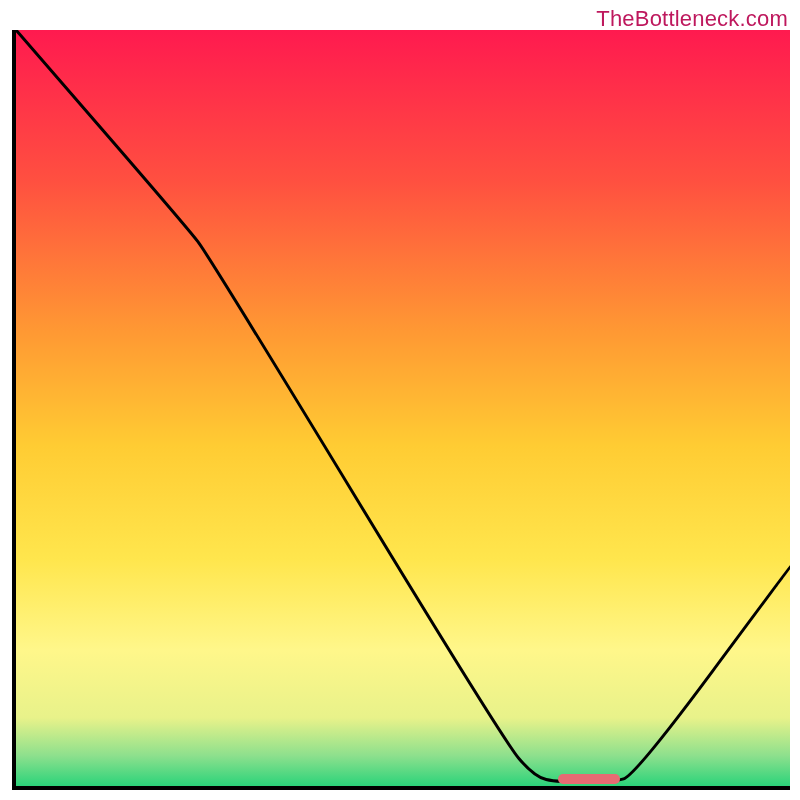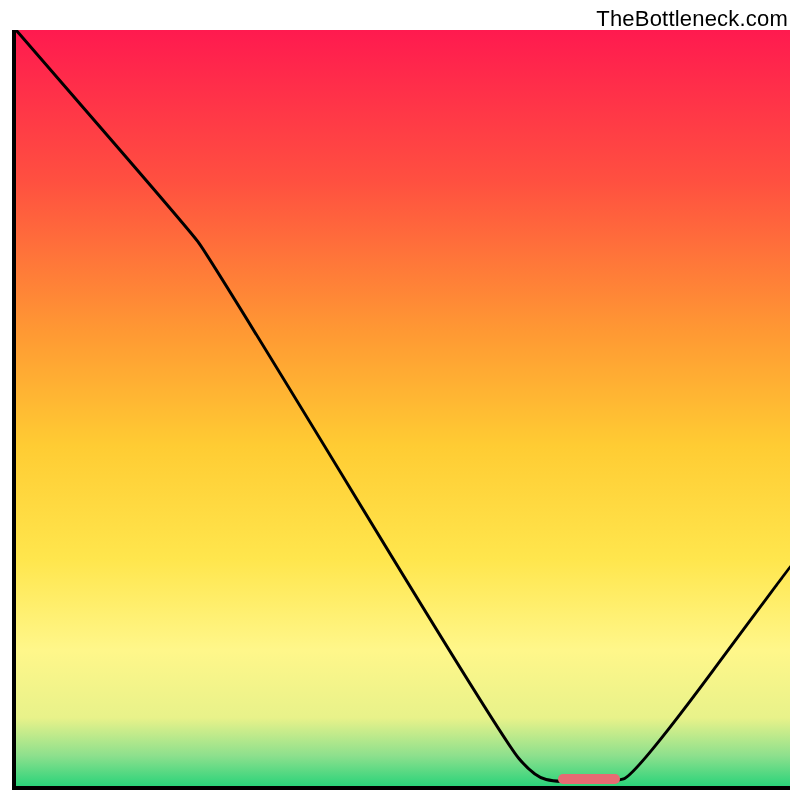--- a/index.html
+++ b/index.html
@@ -8,21 +8,21 @@
     width: 800px;
     height: 800px;
     overflow: hidden;
     font-family: Arial, sans-serif;
     background: #ffffff;
   }
   .watermark {
     position: absolute;
     top: 6px;
     right: 12px;
-    color: #000000;
+    color: #be185d;
     font-size: 22px;
     font-weight: 500;
     z-index: 10;
     letter-spacing: 0.2px;
   }
   .plot-area {
     position: absolute;
     left: 12px;
     top: 30px;
     width: 778px;

